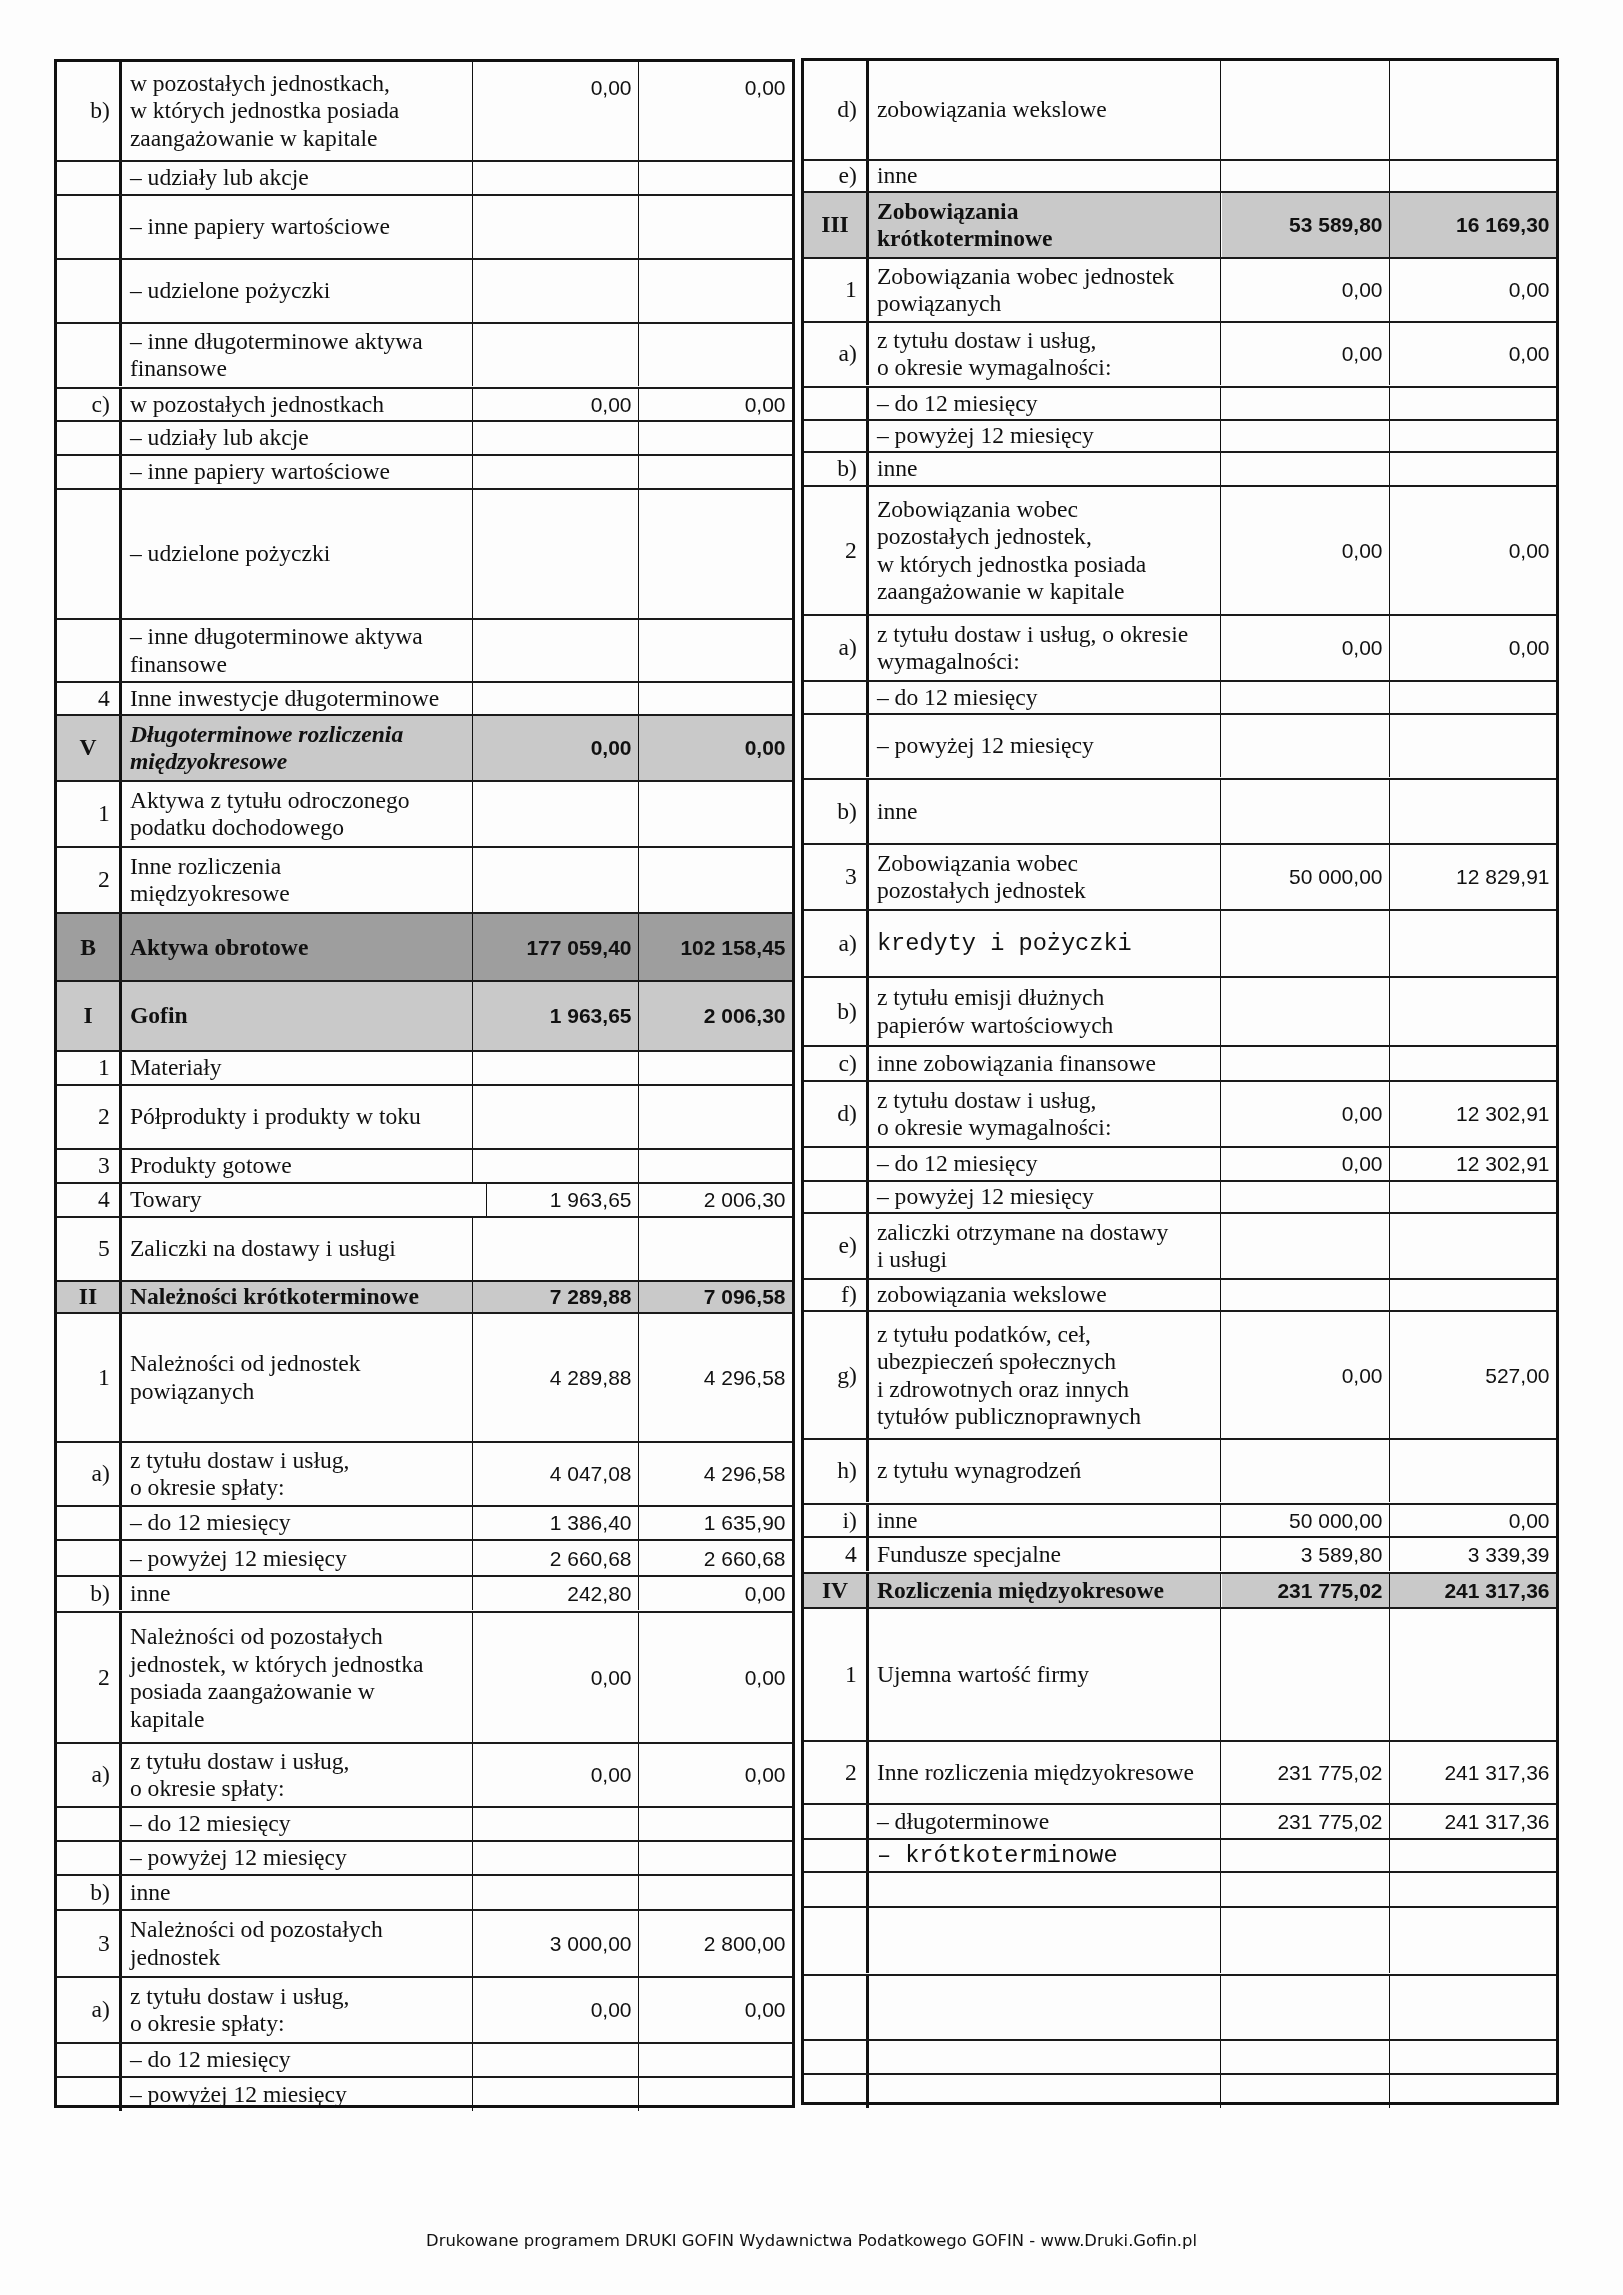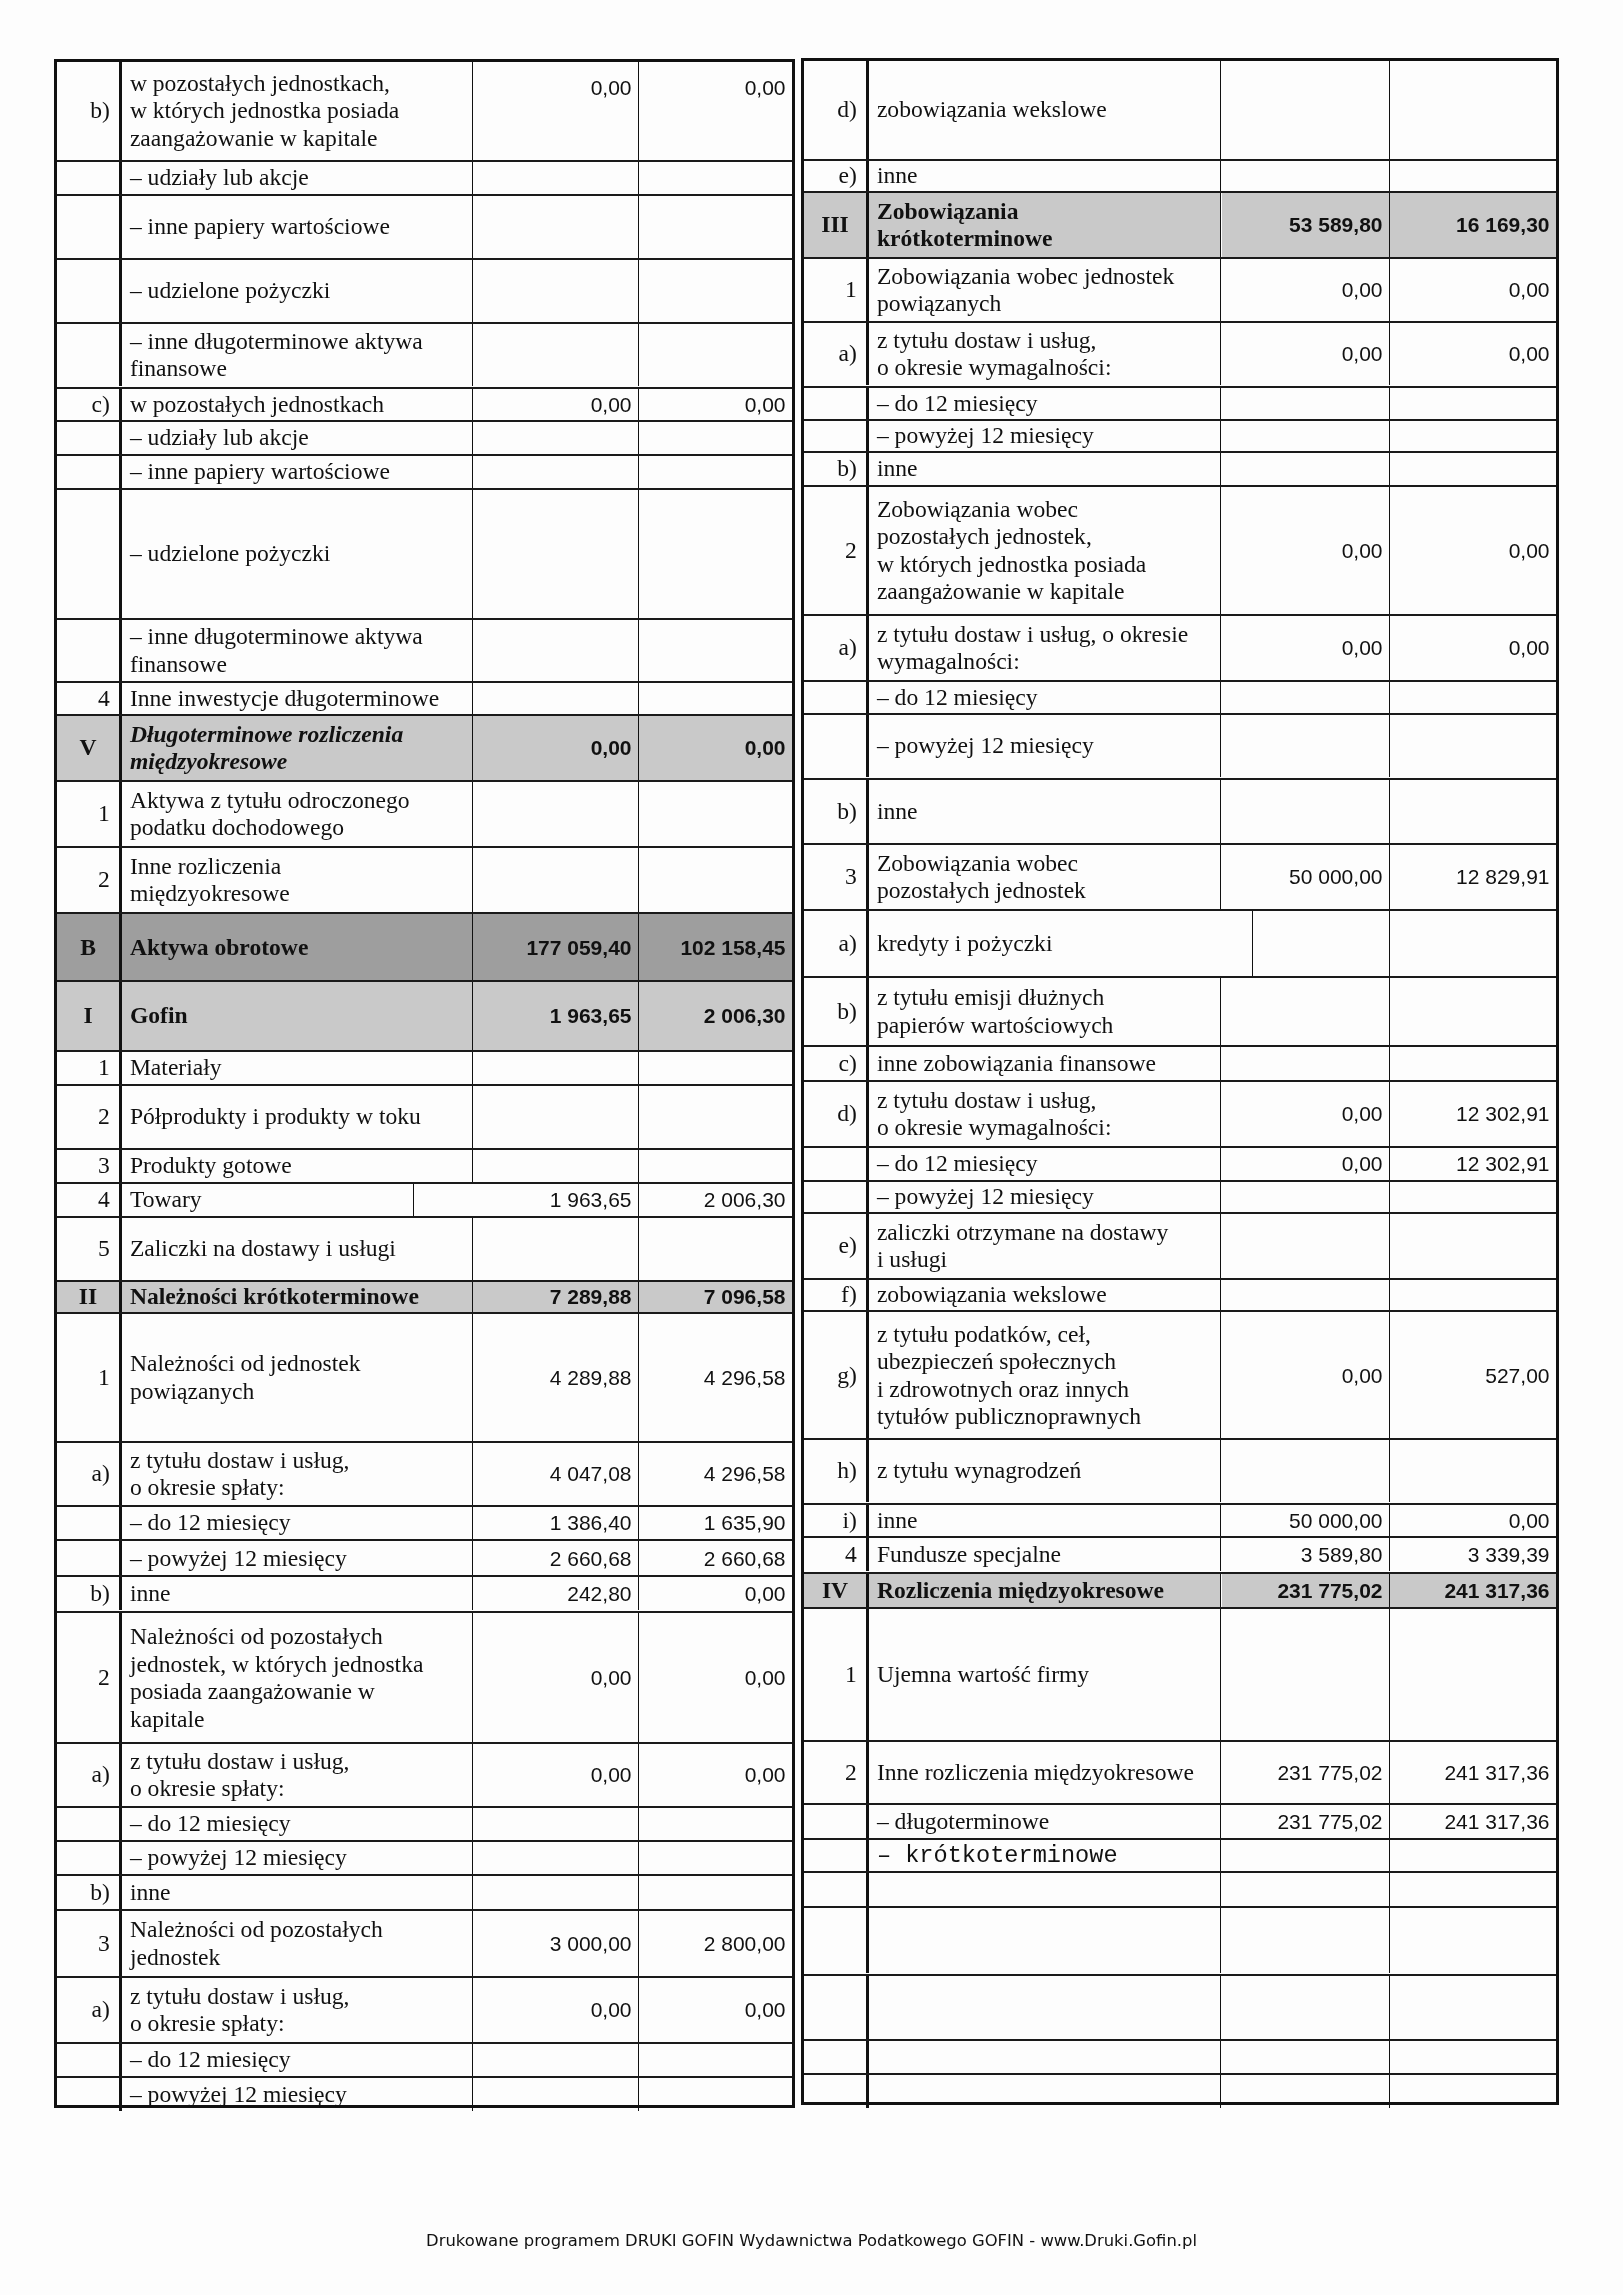--- a/index.html
+++ b/index.html
@@ -144,21 +144,21 @@
       <div class="cell v2" style="left: 582px; width: 153px;"></div>
     </div>
     <div class="row" style="top: 1086px; height: 34px;">
       <div class="cell idx" style="left: 0px; width: 65px;">3</div>
       <div class="cell txt" style="left: 65px; width: 351px;">Produkty gotowe</div>
       <div class="cell v1" style="left: 416px; width: 166px;"></div>
       <div class="cell v2" style="left: 582px; width: 153px;"></div>
     </div>
     <div class="row" style="top: 1120px; height: 34px;">
       <div class="cell idx" style="left: 0px; width: 65px;">4</div>
-      <div class="cell txt" style="left: 65px; width: 292px;">Towary</div>
+      <div class="cell txt" style="left: 65px; width: 365px;">Towary</div>
       <div class="cell v1" style="left: 416px; width: 166px;">1 963,65</div>
       <div class="cell v2" style="left: 582px; width: 153px;">2 006,30</div>
     </div>
     <div class="row" style="top: 1154px; height: 64px;">
       <div class="cell idx" style="left: 0px; width: 65px;">5</div>
       <div class="cell txt" style="left: 65px; width: 351px;">Zaliczki na dostawy i usługi</div>
       <div class="cell v1" style="left: 416px; width: 166px;"></div>
       <div class="cell v2" style="left: 582px; width: 153px;"></div>
     </div>
     <div class="row" style="top: 1218px; height: 32px;">
@@ -348,21 +348,21 @@
     </div>
     <div class="row" style="top: 782px; height: 66px;">
       <div class="cell idx" style="left: 0px; width: 65px;">3</div>
       <div class="cell txt" style="left: 65px; width: 352px;">Zobowiązania wobec
 pozostałych jednostek</div>
       <div class="cell v1" style="left: 418px; width: 168px;">50 000,00</div>
       <div class="cell v2" style="left: 586px; width: 166px;">12 829,91</div>
     </div>
     <div class="row" style="top: 848px; height: 67px;">
       <div class="cell idx" style="left: 0px; width: 65px;">a)</div>
-      <div class="cell txt" style="left: 65px; width: 384px;">kredyty i pożyczki</div>
+      <div class="cell txt" style="left: 65px; width: 352px; font-family: Liberation Mono, monospace;">kredyty i pożyczki</div>
       <div class="cell v1" style="left: 418px; width: 168px;"></div>
       <div class="cell v2" style="left: 586px; width: 166px;"></div>
     </div>
     <div class="row" style="top: 915px; height: 69px;">
       <div class="cell idx" style="left: 0px; width: 65px;">b)</div>
       <div class="cell txt" style="left: 65px; width: 352px;">z tytułu emisji dłużnych
 papierów wartościowych</div>
       <div class="cell v1" style="left: 418px; width: 168px;"></div>
       <div class="cell v2" style="left: 586px; width: 166px;"></div>
     </div>

